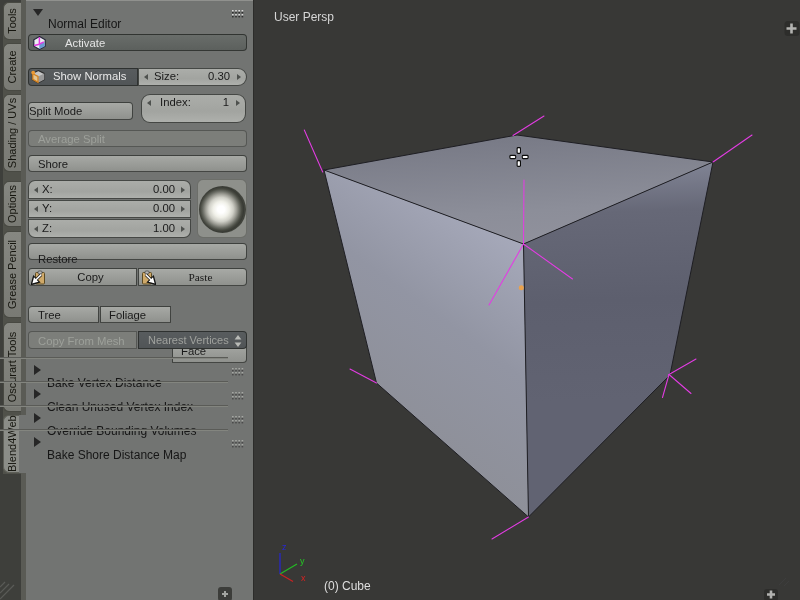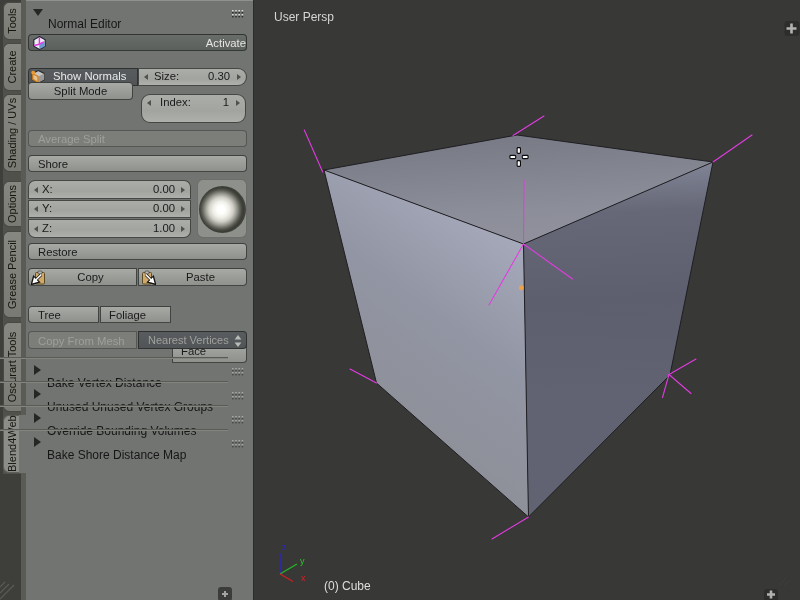--- a/index.html
+++ b/index.html
@@ -92,21 +92,21 @@
       <rect x="0" y="5.8" width="1.6" height="1.6"></rect>
       <rect x="3.2" y="1.8" width="1.6" height="1.6"></rect>
       <rect x="3.2" y="5.8" width="1.6" height="1.6"></rect>
       <rect x="6.4" y="1.8" width="1.6" height="1.6"></rect>
       <rect x="6.4" y="5.8" width="1.6" height="1.6"></rect>
       <rect x="9.6" y="1.8" width="1.6" height="1.6"></rect>
       <rect x="9.6" y="5.8" width="1.6" height="1.6"></rect>
     </g>
 </svg>
 
-<div class="btn tool" style="left:28px;top:34px;width:219px;height:17px;border-radius:4px;text-align:right;line-height:16px;padding-left:18px;">Activate</div>
+<div class="btn tool" style="left:28px;top:34px;width:219px;height:17px;border-radius:4px;text-align:left;line-height:16px;padding-left:36px;">Activate</div>
 <svg class="abs" style="left:33px;top:36px;" width="13" height="14" viewBox="0 0 13 14">
   <polygon points="6.5,0.6 12.2,3.8 12.2,10.2 6.5,13.4 0.8,10.2 0.8,3.8" fill="#eceef2" stroke="#232338" stroke-width="1.2"></polygon>
   <polygon points="6.3,7.6 11.6,6 11.6,10.4 6.3,12.9" fill="#6b9bd2"></polygon>
   <path d="M6.4,1.2 L6.4,8.3 M6.4,8.3 L1.2,9.6 M6.4,8.1 L10.8,5.9" stroke="#e334e3" stroke-width="1.5" fill="none"></path>
 </svg>
 
 <div class="btn dark" style="left:28px;top:68px;width:110px;height:18px;border-radius:4px 0 0 4px;">
   <span style="position:absolute;left:24px;top:1px;">Show Normals</span>
   </div>
 <svg class="abs" style="left:31px;top:69px;" width="15" height="15" viewBox="0 0 15 15">
@@ -115,21 +115,21 @@
   <polygon points="1.8,4.7 7,7.5 7,13.4 1.8,10.4" fill="#e3c491" stroke="#d2801e" stroke-width="1.3"></polygon>
   <circle cx="2.2" cy="3.6" r="1.9" fill="#ec9a33"></circle>
 </svg>
 <div class="btn num" style="left:138px;top:68px;width:109px;height:18px;border-radius:0 9px 9px 0;">
   <div class="arrL" style="left:5px;top:5px;"></div>
   <div class="arrR" style="right:5px;top:5px;"></div>
   <span style="position:absolute;left:15px;top:1px;">Size:</span>
   <span style="position:absolute;right:16px;top:1px;">0.30</span>
 </div>
 
-<div class="btn light" style="left:28px;top:82px;width:105px;height:18px;border-radius:4px;text-align:center;line-height:17px;">Split Mode</div>
+<div class="btn light" style="left:28px;top:102px;width:105px;height:18px;border-radius:4px;line-height:17px;">Split Mode</div>
 <div class="btn num" style="left:141px;top:94px;width:105px;height:29px;border-radius:9px;">
   <div class="arrL" style="left:5px;top:5px;"></div>
   <div class="arrR" style="right:5px;top:5px;"></div>
   <span style="position:absolute;left:18px;top:1px;">Index:</span>
   <span style="position:absolute;right:16px;top:1px;">1</span>
 </div>
 
 <div class="btn dis" style="left:28px;top:130px;width:219px;height:17px;border-radius:4px;">
     <span class="lbl" style="left:9px;">Average Split</span>
   </div>
@@ -155,27 +155,27 @@
   <span style="position:absolute;left:13px;top:2px;">Z:</span>
   <span style="position:absolute;right:15px;top:2px;">1.00</span>
 </div>
 
 <div class="abs" style="left:197px;top:179px;width:50px;height:59px;border-radius:6px;
      background:#8e908b;border:1px solid rgba(58,60,56,0.4);box-sizing:border-box;"></div>
 <div class="abs" style="left:199px;top:186px;width:47px;height:47px;border-radius:50%;
      background:radial-gradient(circle 23.5px at 47% 50%,#ffffff 0 15%,#f0f0e8 34%,#cfcfc7 52%,#9d9d95 66%,#6a6c64 78%,#474941 88%,#383a34 96%,#41433c 100%);"></div>
 
 <div class="btn light" style="left:28px;top:243px;width:219px;height:17px;border-radius:4px;">
-    <span class="lbl" style="left:9px;">Restore</span>
+    <span class="lbl" style="left:9px;margin-top:7px;">Restore</span>
   </div>
 
 <div class="btn light" style="left:28px;top:268px;width:109px;height:18px;border-radius:4px 0 0 4px;text-align:center;line-height:17px;">
   <span style="margin-left:16px;">Copy</span></div>
 <div class="btn light" style="left:138px;top:268px;width:109px;height:18px;border-radius:0 4px 4px 0;text-align:center;line-height:17px;">
-  <span style="margin-left:16px;">Paste</span></div>
+  <span style="margin-left:16px;font-family:Liberation Serif, serif;">Paste</span></div>
 <svg class="abs" style="left:31px;top:270px;" width="15" height="15" viewBox="0 0 15 15">
   <rect x="4.5" y="2.5" width="9" height="11.5" rx="1" fill="#cfa969" stroke="#5c4a22" stroke-width="1"></rect>
   <rect x="7" y="1" width="4" height="3" rx="1" fill="#b8b8b8" stroke="#4a4a4a" stroke-width="0.8"></rect>
   <g stroke="#141414" stroke-width="3" fill="#141414">
       <line x1="10.2" y1="4.6" x2="5" y2="9.8"></line>
       <polygon points="1.6,13.2 6.8,11.8 3,8 "></polygon>
     </g>
   <g stroke="#ffffff" stroke-width="1.5" fill="#ffffff">
       <line x1="10.2" y1="4.6" x2="5" y2="9.8"></line>
       <polygon points="2.4,12.4 6,11.4 3.4,8.8"></polygon>
@@ -236,21 +236,21 @@
       <rect x="3.2" y="5.8" width="1.6" height="1.6"></rect>
       <rect x="6.4" y="1.8" width="1.6" height="1.6"></rect>
       <rect x="6.4" y="5.8" width="1.6" height="1.6"></rect>
       <rect x="9.6" y="1.8" width="1.6" height="1.6"></rect>
       <rect x="9.6" y="5.8" width="1.6" height="1.6"></rect>
     </g>
   </svg>
 
 <div class="sep" style="top:381px;"></div>
 <div class="abs tri-r" style="left:34px;top:389px;"></div>
-<div class="abs hdrtxt" style="left:47px;top:388px;">Unused Unused Vertex Groups</div>
+<div class="abs hdrtxt" style="left:47px;top:388px;">Clean Unused Vertex Index</div>
 <svg class="abs" style="left:232px;top:392px;" width="14" height="8">
     <g fill="#a6a8a4">
       <rect x="0" y="0" width="1.6" height="1.6"></rect>
       <rect x="0" y="4" width="1.6" height="1.6"></rect>
       <rect x="3.2" y="0" width="1.6" height="1.6"></rect>
       <rect x="3.2" y="4" width="1.6" height="1.6"></rect>
       <rect x="6.4" y="0" width="1.6" height="1.6"></rect>
       <rect x="6.4" y="4" width="1.6" height="1.6"></rect>
       <rect x="9.6" y="0" width="1.6" height="1.6"></rect>
       <rect x="9.6" y="4" width="1.6" height="1.6"></rect>

